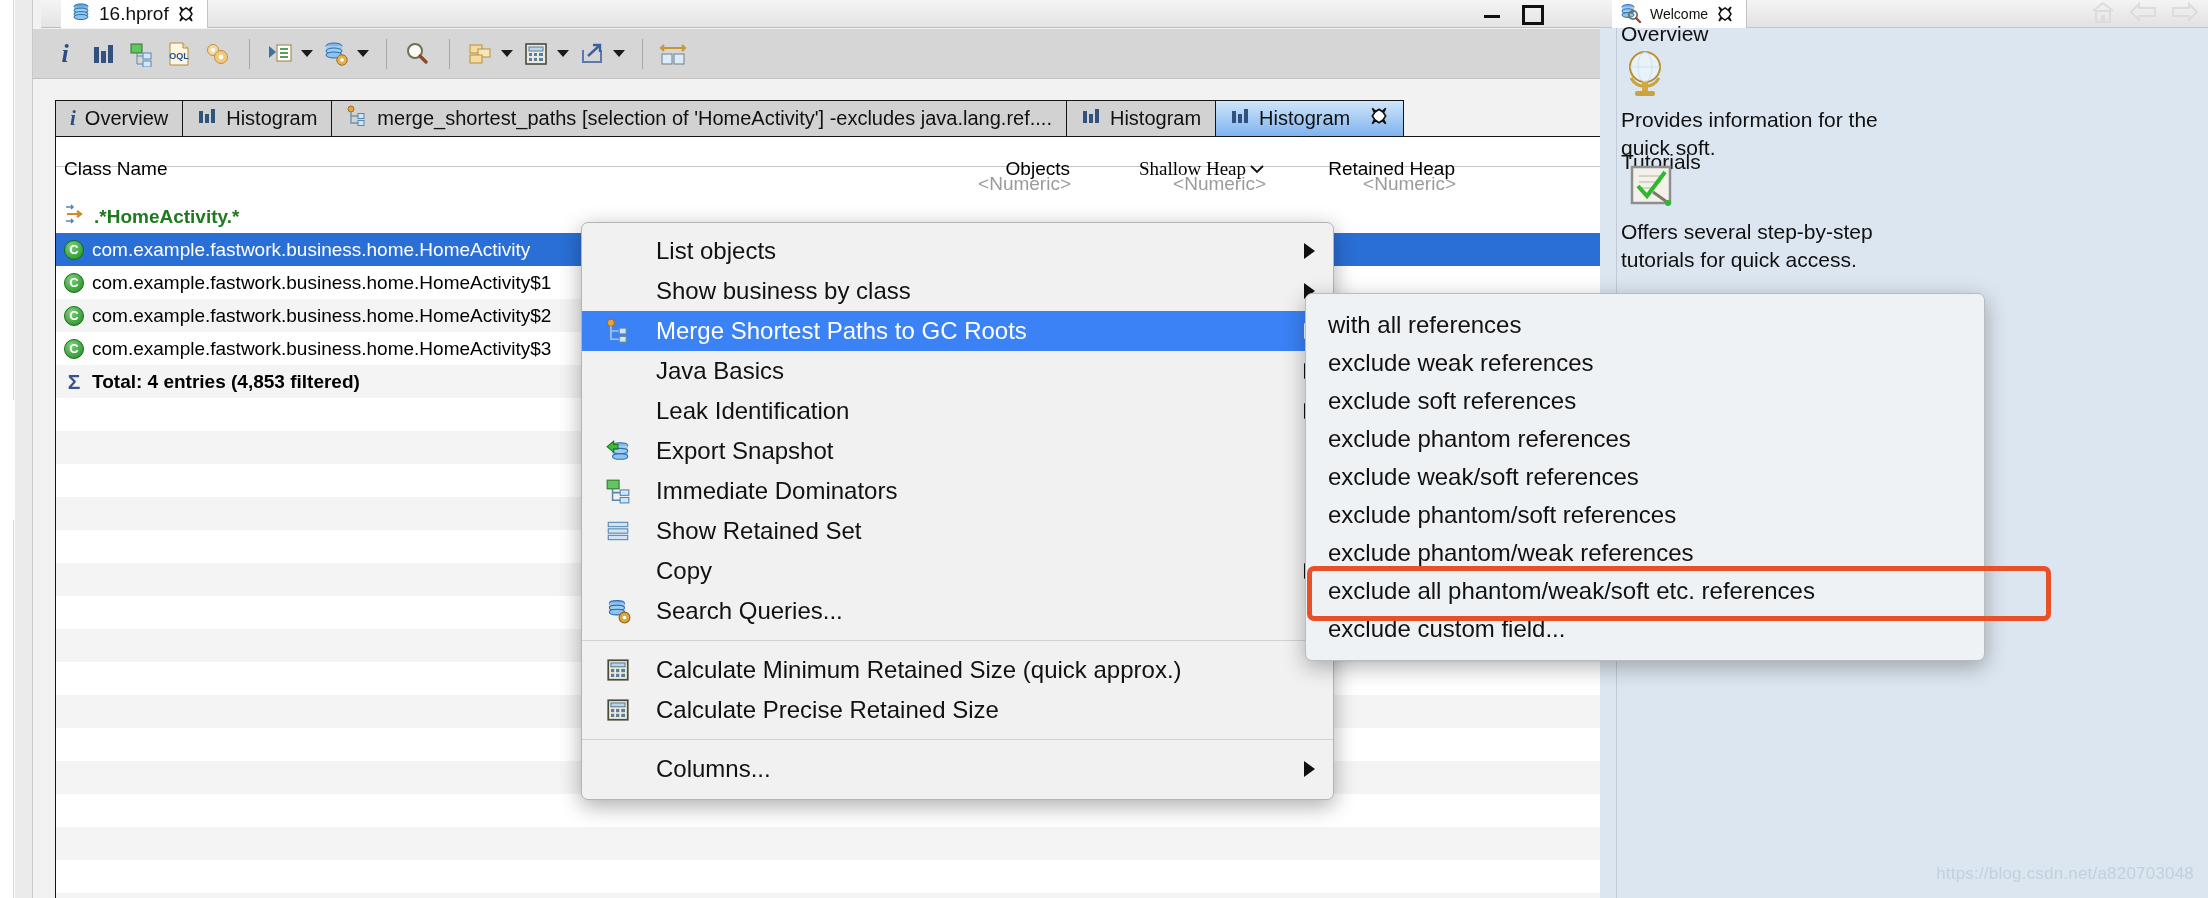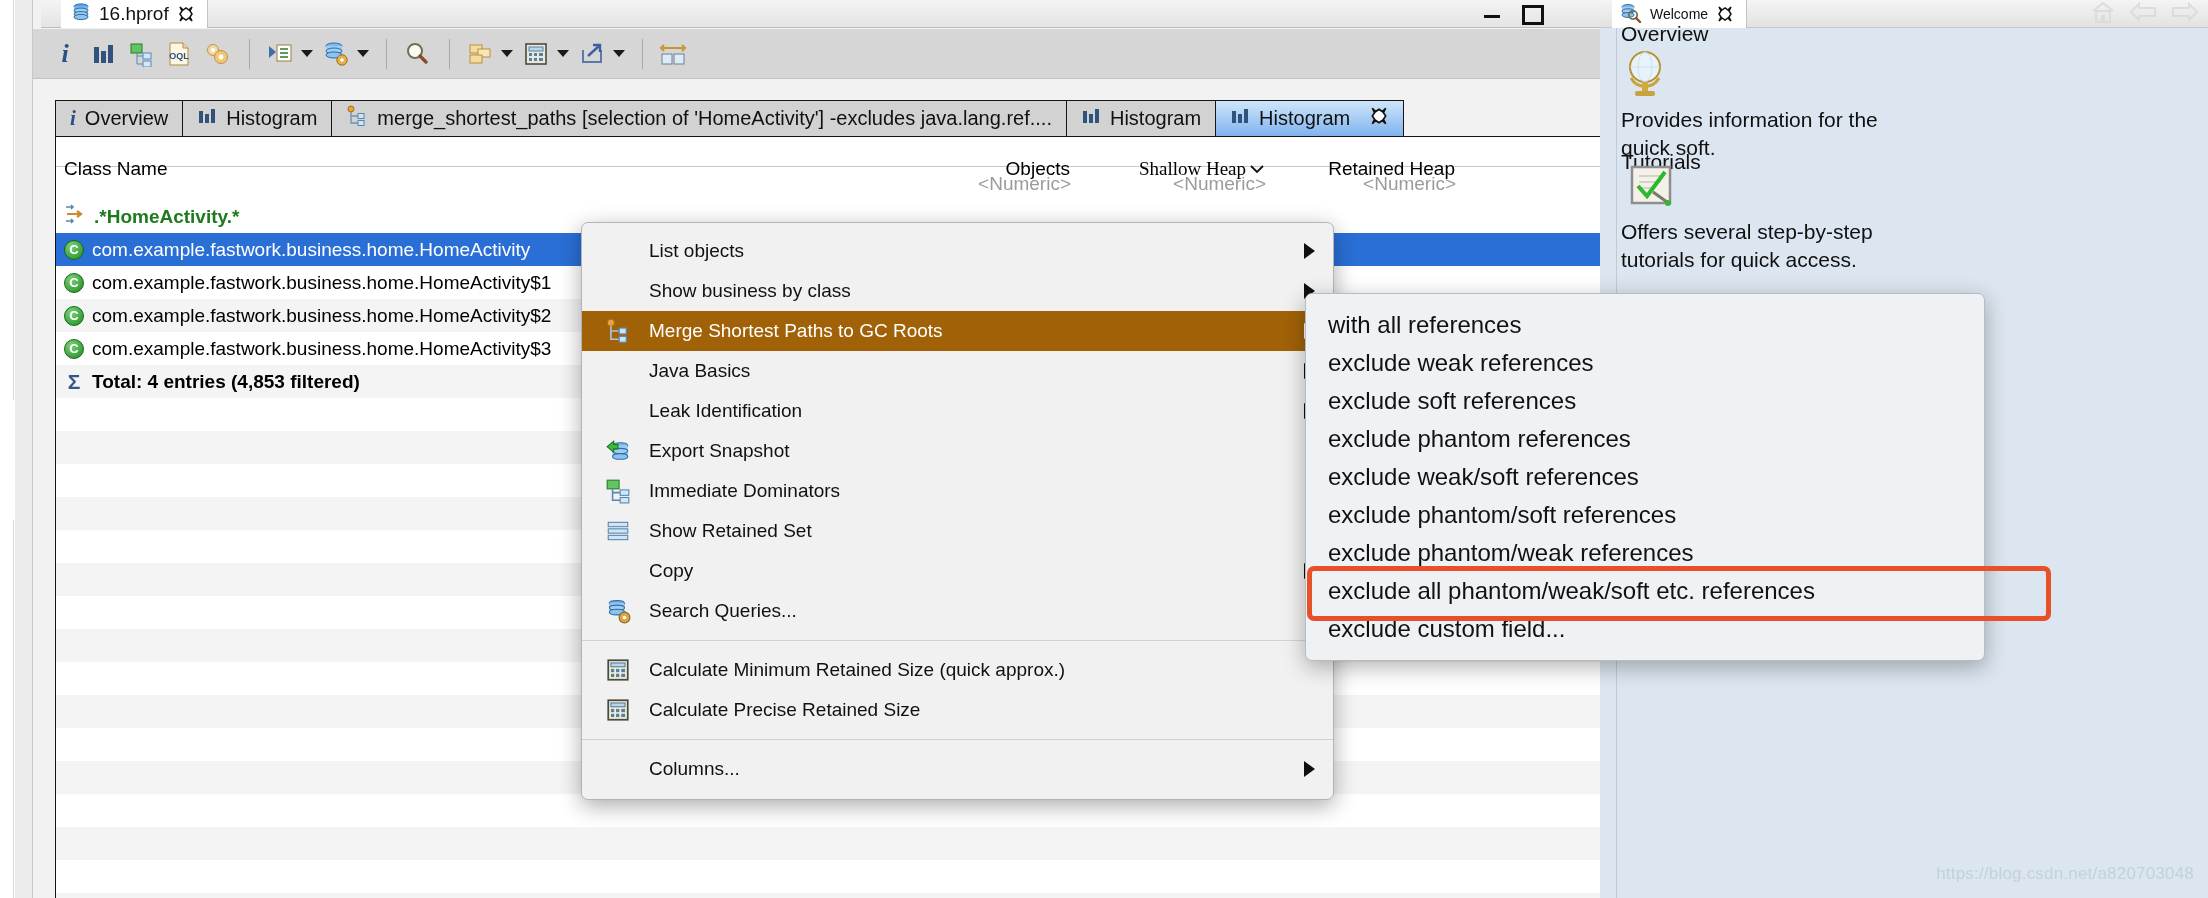--- a/index.html
+++ b/index.html
@@ -143,24 +143,24 @@
   
   .ctxmenu {
     position: absolute; left: 548px; top: 222px; width: 753px;
     background: #f1f1f1;
     border: 1px solid #b4b4b4; border-radius: 7px;
     box-shadow: 0 6px 22px rgba(0,0,0,.33);
     padding: 8px 0 10px 0;
     z-index: 40;
   }
   .mi {
-    height: 40px; display: flex; align-items: center; gap: 17px;
-    padding: 0 18px 0 22px; font-size: 19px; color: #111; position: relative;
-  }
-  .mi.sel { background: #a16207; color: #ffffff; }
+    height: 40px; display: flex; align-items: center; gap: 24px;
+    padding: 0 18px 0 22px; font-size: 24px; color: #111; position: relative;
+  }
+  .mi.sel { background: #3b82f6; color: #ffffff; }
   .mi .mi-ico { width: 28px; height: 26px; flex: none; display:flex; align-items:center; justify-content:center;}
   .mi .mi-label { flex: 1; white-space: nowrap; }
   .mi .mi-sub {
     width: 0; height: 0; border-left: 11px solid #101010;
     border-top: 8px solid transparent; border-bottom: 8px solid transparent;
   }
   .mi.sel .mi-sub { border-left-color: #ffffff; }
   .mi .mi-ico.blank { width: 28px; }
   .msep { height: 1px; background: #d2d2d2; margin: 9px 0; }
 

